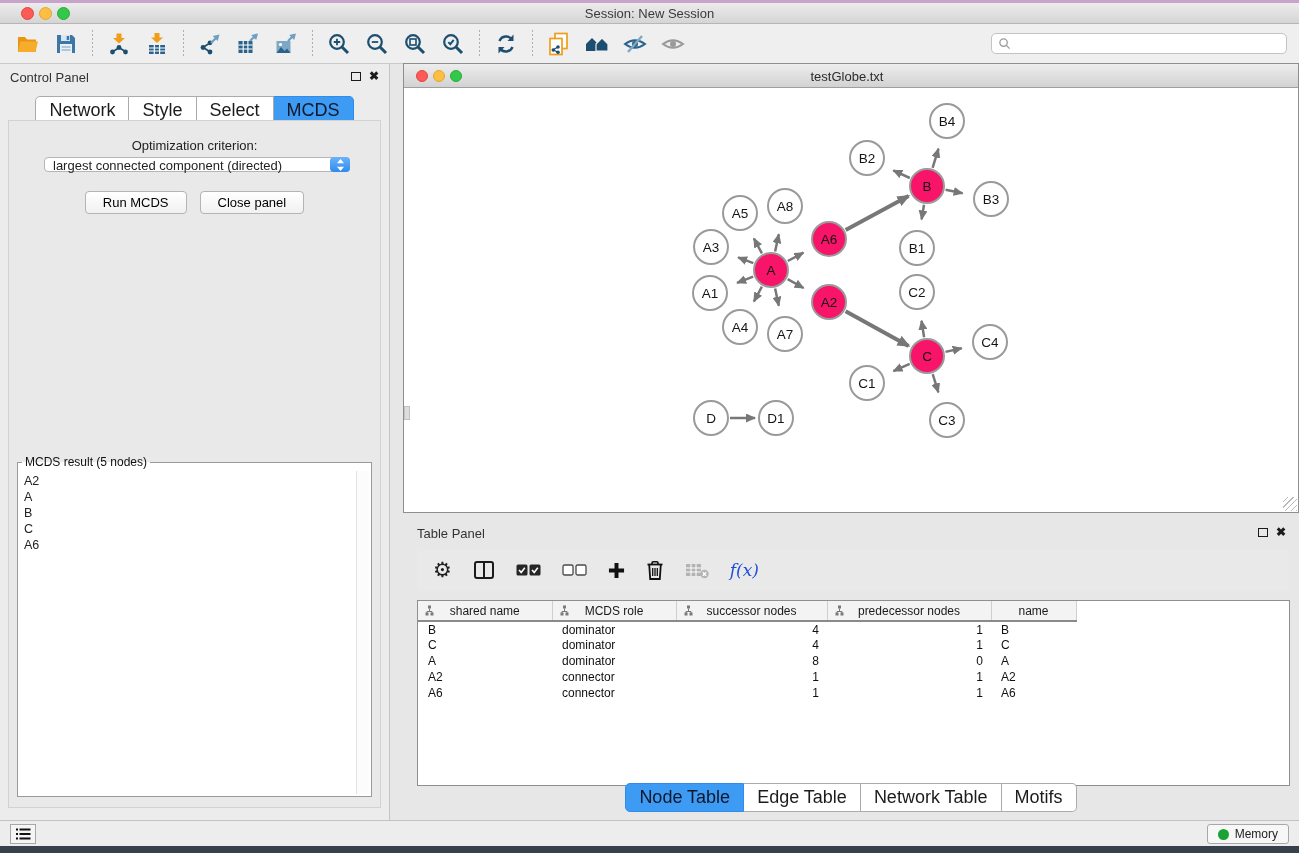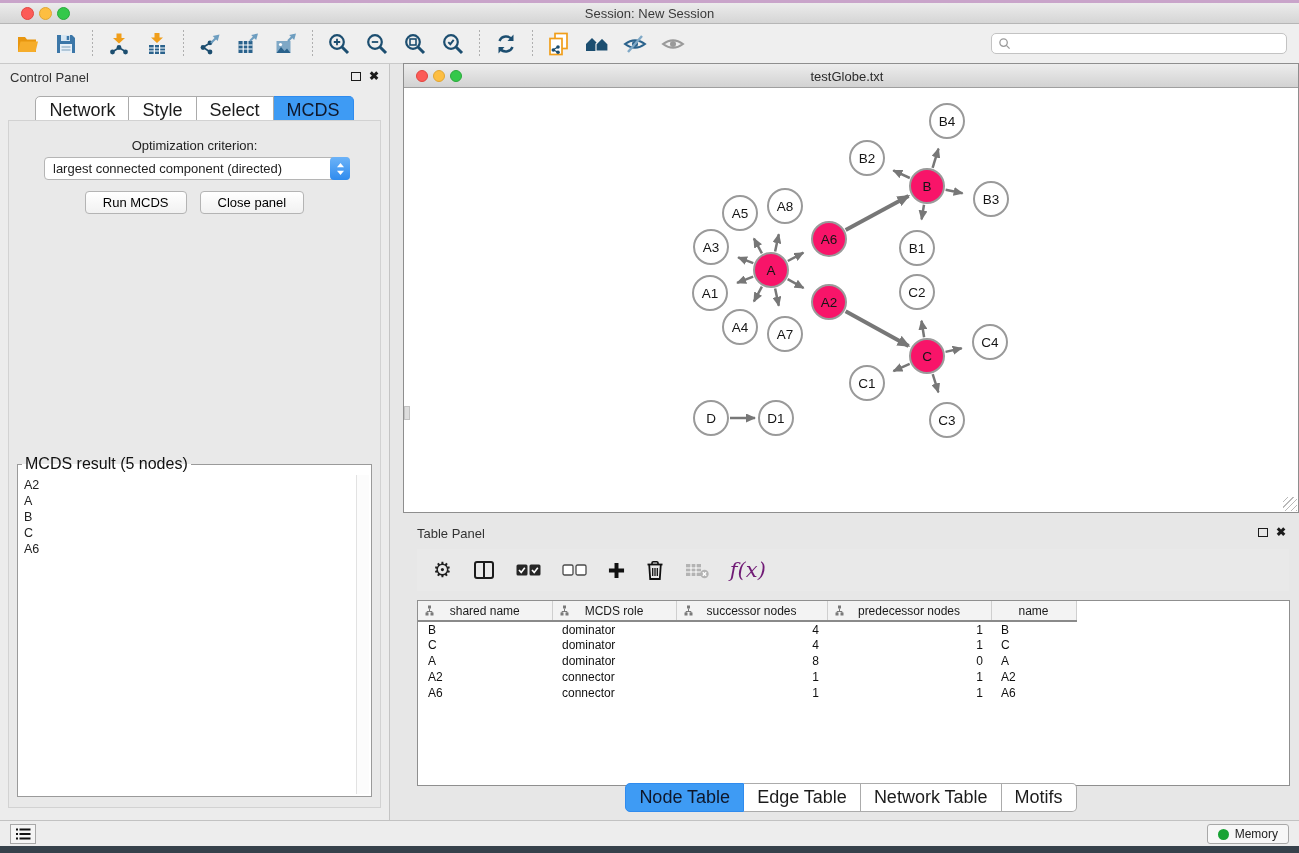--- a/index.html
+++ b/index.html
@@ -44,31 +44,31 @@
   .cp-tabs{ position:absolute; top:32px; left:0; right:0; }
   .seg-tab{ font-size:18px; padding:3px 13px; background:#fff; border:1px solid #ABABAB;
             border-left:none; color:#1c1c1c; }
   .seg-tab.first{ border-left:1px solid #ABABAB; border-radius:5px 0 0 5px; }
   .seg-tab.last{ border-radius:0 5px 5px 0; }
   .seg-tab.selected{ background:#3E9BF4; border-color:#2F8BEE; color:#0f172a; }
 
   .cp-inner{ position:absolute; left:8px; right:8px; top:56px; bottom:12px;
              background:#E9E9E9; border:1px solid #D2D2D2; }
   .opt-label{ position:absolute; top:17px; left:0; right:0; text-align:center; font-size:13px; }
-  .criterion{ position:absolute; top:36px; left:35px; right:30px; height:23px; background:#fff;
+  .criterion{ position:absolute; top:36px; left:35px; right:30px; height:15px; background:#fff;
               border:1px solid #B5B5B5; border-radius:4px; font-size:13px; display:flex;
-              align-items:center; padding-left:8px; }
+              padding-left:8px; }
   .stepper{ position:absolute; right:-1px; top:-1px; bottom:-1px; width:20px; border-radius:4px;
             background:linear-gradient(#6CB3F8,#2F8BEE); display:flex; align-items:center; justify-content:center; }
   .cp-buttons{ position:absolute; top:70px; left:0; right:0; display:flex; justify-content:center; gap:13px; }
   .cp-buttons button{ font-size:13px; font-family:"Liberation Sans",sans-serif; padding:3px 17px;
                       background:linear-gradient(#FFFFFF,#F1F1F1); border:1px solid #B4B4B4; border-radius:4px; }
   fieldset.result{ position:absolute; left:8px; right:8px; top:334px; bottom:10px;
                    border:1px solid #9A9A9A; background:#fff; }
-  fieldset.result legend{ font-size:16px; padding:0 3px; margin-left:4px; color:#111; }
+  fieldset.result legend{ font-size:12px; padding:0 3px; margin-left:4px; color:#111; }
   .result-list{ position:absolute; top:1px; left:2px; right:16px; bottom:2px; padding:3px 0 0 4px;
                 font-size:12.5px; line-height:16px; overflow:hidden; }
   .result-scroll{ position:absolute; top:2px; right:2px; bottom:2px; width:13px;
                   background:#FCFCFC; border-left:1px solid #E2E2E2; }
 
   
   .net-window{ position:absolute; left:403px; top:63px; width:896px; height:450px;
                background:#fff; border:1px solid #8E8E8E; }
   .net-titlebar{ position:absolute; top:0; left:0; right:0; height:24px;
                  background:linear-gradient(#EDEDED,#D2D2D2); border-bottom:1px solid #9F9F9F; }
@@ -84,21 +84,21 @@
                    background:#DDDDDD; border:1px solid #C2C2C2; }
 
   
   .table-panel{ position:absolute; left:403px; top:519px; width:896px; height:301px; background:#E7E7E7; }
   .tp-head{ position:absolute; top:7px; left:14px; font-size:13px; color:#333; }
   .tp-float{ top:9px; right:31px; } .tp-close{ top:8px; right:13px; }
   .tp-toolbar{ position:absolute; top:30px; left:14px; right:10px; height:42px; background:#E9E9E9;
                display:flex; align-items:center; gap:21px; padding-left:16px; }
   .tp-toolbar .tico{ display:flex; align-items:center; justify-content:center; }
   .gear-glyph{ font-size:21px; color:#1f1f1f; line-height:20px; }
-  .fx{ font-family:"DejaVu Serif",serif; font-style:italic; font-size:21px; color:#701a75; }
+  .fx{ font-family:"DejaVu Serif",serif; font-style:italic; font-size:17px; color:#1d4ed8; }
 
   .tbl-wrap{ position:absolute; top:81px; left:14px; right:9px; bottom:34px; background:#fff;
              border:1px solid #8F8F8F; overflow:hidden; }
   table.nodes{ border-collapse:collapse; width:100%; table-layout:fixed; font-size:12px; }
   table.nodes th{ height:20px; background:#F3F3F3; font-weight:normal; color:#1a1a1a;
                   border-right:1px solid #CFCFCF; border-bottom:2px solid #8A8A8A; position:relative; }
   table.nodes th .th-inner{ display:flex; align-items:center; justify-content:center; gap:4px; }
   table.nodes th .tree-wrap{ position:absolute; left:6px; top:4px; }
   table.nodes th.filler{ background:#fff; border:none; }
   table.nodes td{ height:16px; padding:0 0 0 10px; color:#111; white-space:nowrap; }

